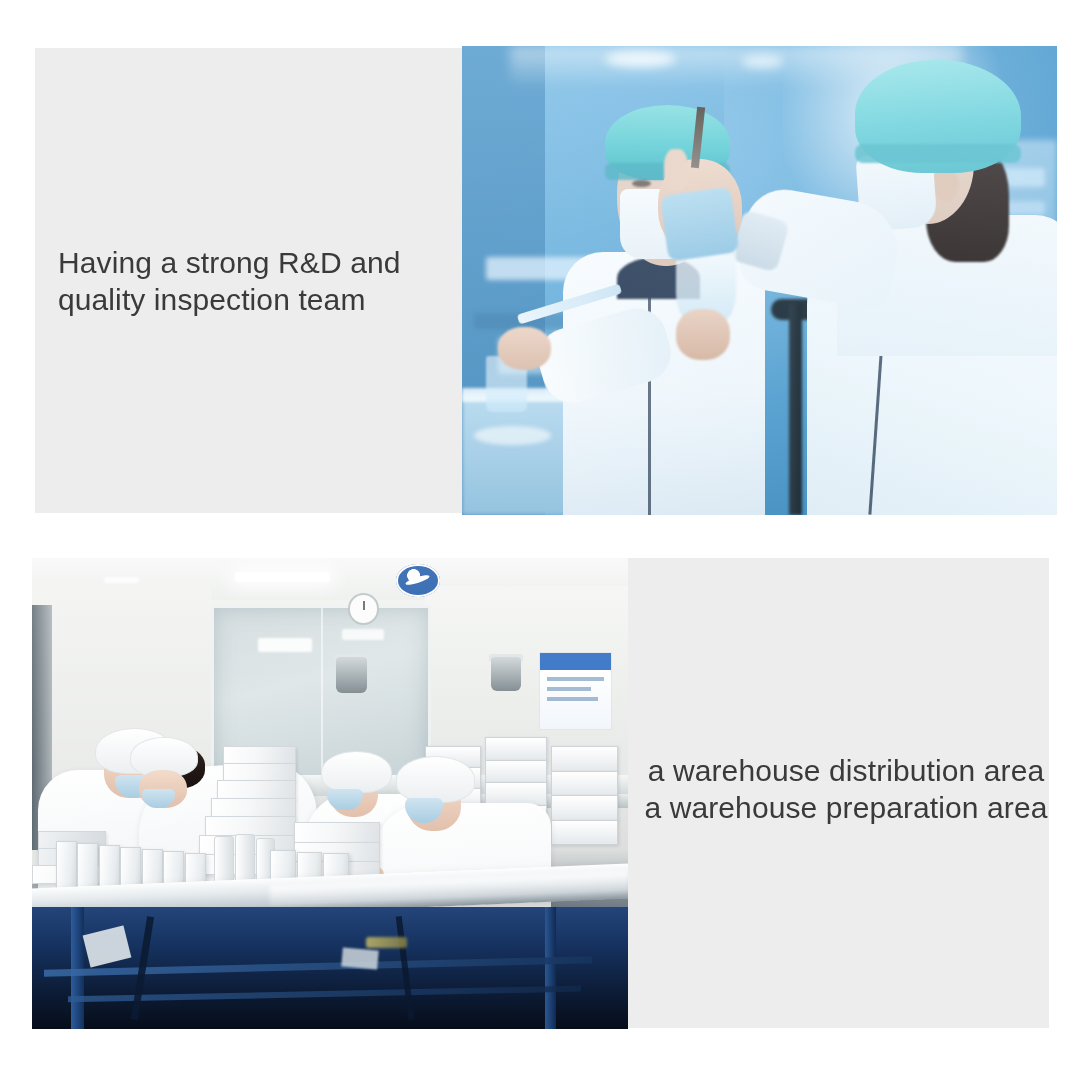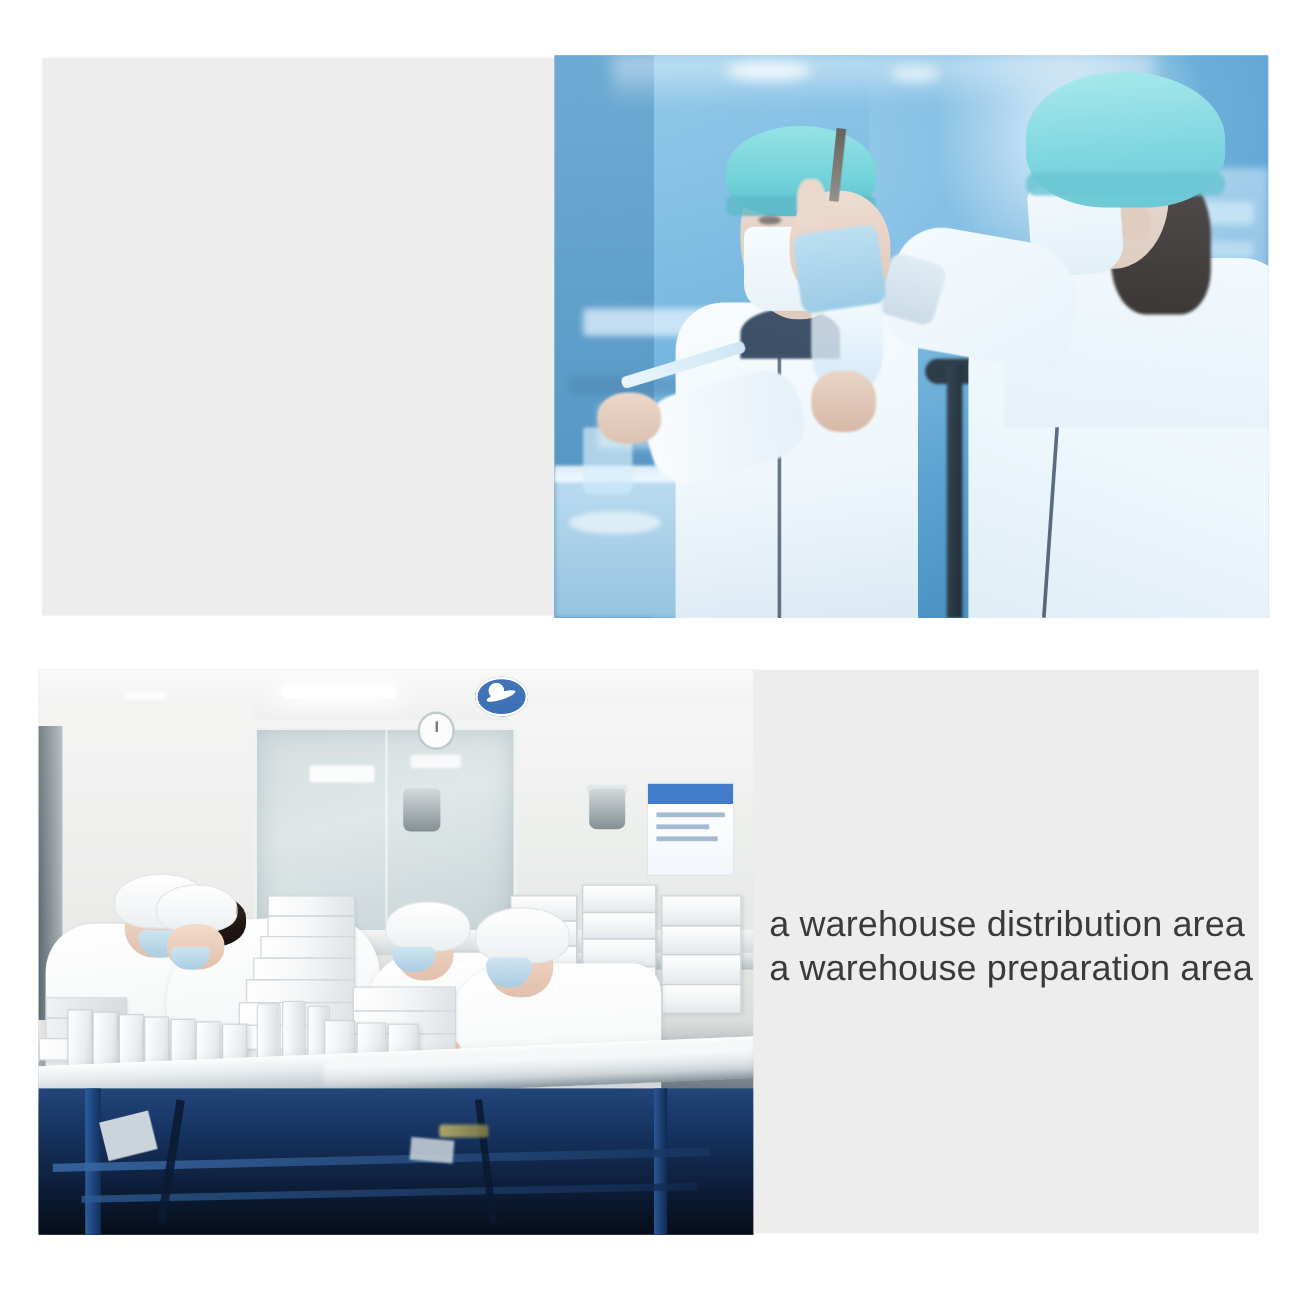--- a/index.html
+++ b/index.html
@@ -148,21 +148,21 @@
               background:linear-gradient(180deg,rgba(255,255,255,.75),rgba(206,230,245,.85));
               filter:blur(1px);}
   .t-wB-hand2{position:absolute;left:36%;top:56%;width:9%;height:11%;border-radius:44%;
               background:linear-gradient(180deg,#eed2c0,#d9b39d);filter:blur(1.1px);}
 
   .t-haze{position:absolute;inset:0;background:linear-gradient(200deg,rgba(180,220,245,.22),rgba(255,255,255,.05));}
 
   
   #bot-photo{left:32px;top:558px;width:596px;height:471px;}
   #bot-panel{left:628px;top:558px;width:421px;height:470px;}
-  #bot-caption{left:641px;top:752px;width:410px;}
+  #bot-caption{left:641px;top:752px;width:410px;text-align:center;}
 
   
   .b-bg{position:absolute;inset:0;background:linear-gradient(180deg,#f3f4f2 0%,#e9eae8 45%,#dcdedd 62%,#9aa3ab 72%,#1b2f4e 80%,#0b1526 100%);}
   .b-ceil{position:absolute;left:0;top:0;width:100%;height:9%;
           background:linear-gradient(180deg,#f7f8f7,#eceeec);}
   .b-ceillight{position:absolute;left:34%;top:3%;width:16%;height:2.2%;border-radius:3px;
                background:rgba(255,255,255,.98);box-shadow:0 0 18px 6px rgba(255,255,255,.85);}
   .b-ceillight2{position:absolute;left:12%;top:4%;width:6%;height:1.4%;border-radius:3px;
                 background:rgba(255,255,255,.85);filter:blur(1.5px);}
   .b-wallL{position:absolute;left:0;top:6%;width:30%;height:60%;
@@ -257,20 +257,22 @@
   .b-haze{position:absolute;inset:0;pointer-events:none;
           background:linear-gradient(180deg,rgba(255,255,255,.18),rgba(255,255,255,0) 45%);}
 </style>
 </head>
 <body>
 
 <div class="page">
 
   <div class="panel" id="top-panel"></div>
 
+  <div class="caption" id="top-caption">Having a strong R&amp;D and
+quality inspection team</div>
 
   <div class="photo" id="top-photo">
     <div class="t-bg"></div>
     <div class="t-wall"></div>
     <div class="t-wall2"></div>
     <div class="t-ceil"></div>
     <div class="t-lamp"></div>
     <div class="t-lamp2"></div>
     <div class="t-glow"></div>
 

